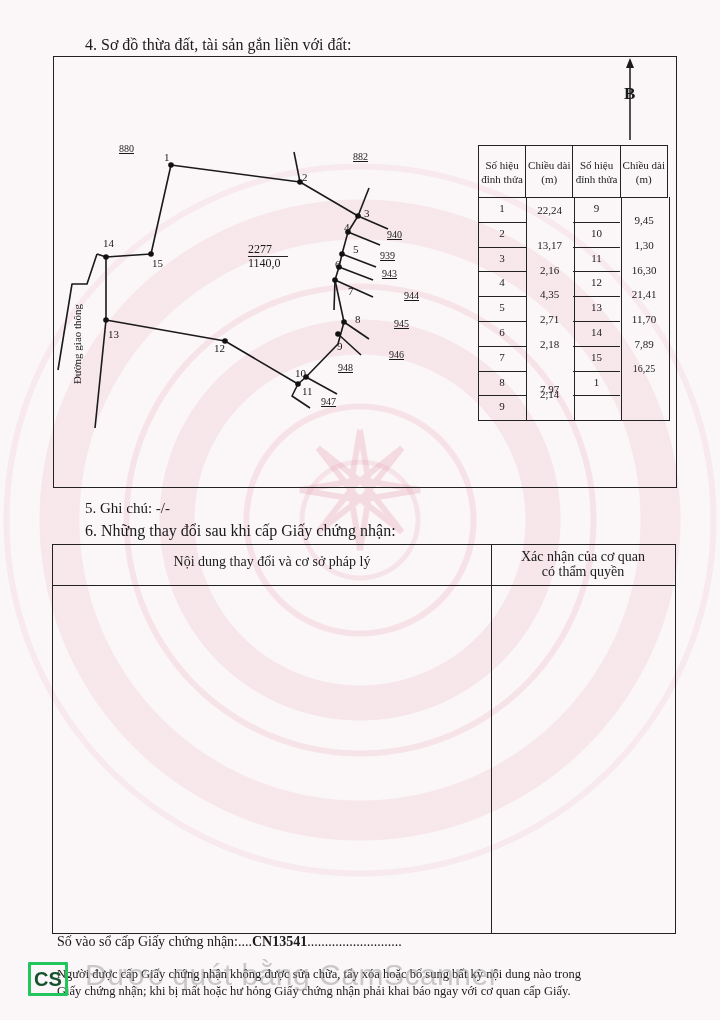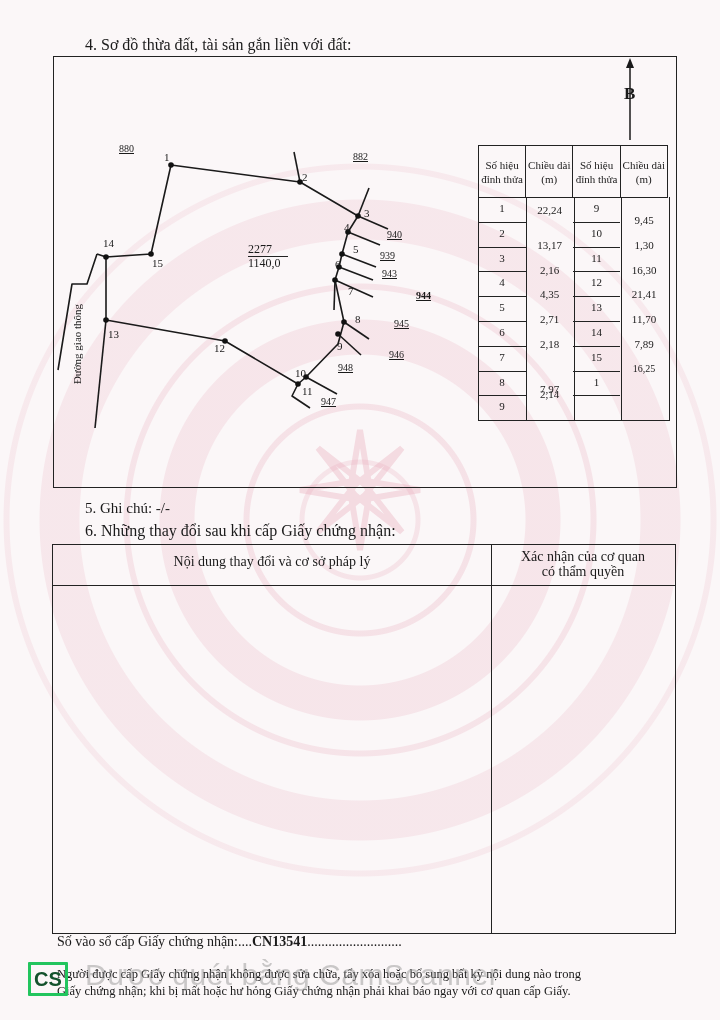--- a/index.html
+++ b/index.html
@@ -100,21 +100,21 @@
   <polygon points="630,58 626,68 634,68" fill="#1a1a1a"></polygon>
 </svg>
 
 <div class="abs" style="left:624px; top:84px; font-weight:bold; font-size:17px;">B</div>
 
 <div class="lbl u" style="left:119px; top:143px;">880</div>
 <div class="lbl u" style="left:353px; top:151px;">882</div>
 <div class="lbl u" style="left:387px; top:229px;">940</div>
 <div class="lbl u" style="left:380px; top:250px;">939</div>
 <div class="lbl u" style="left:382px; top:268px;">943</div>
-<div class="lbl u" style="left:416px; top:290px;font-weight:bold;">944</div>
+<div class="lbl u" style="left:404px; top:290px;">944</div>
 <div class="lbl u" style="left:394px; top:318px;">945</div>
 <div class="lbl u" style="left:389px; top:349px;">946</div>
 <div class="lbl u" style="left:338px; top:362px;">948</div>
 <div class="lbl u" style="left:321px; top:396px;">947</div>
 
 <div class="abs" style="left:248px; top:243px; font-size:12px; text-align:left; width:40px;">
   <div style="border-bottom:1px solid #222; line-height:13px;">2277</div>
   <div style="line-height:13px;">1140,0</div>
 </div>
 

